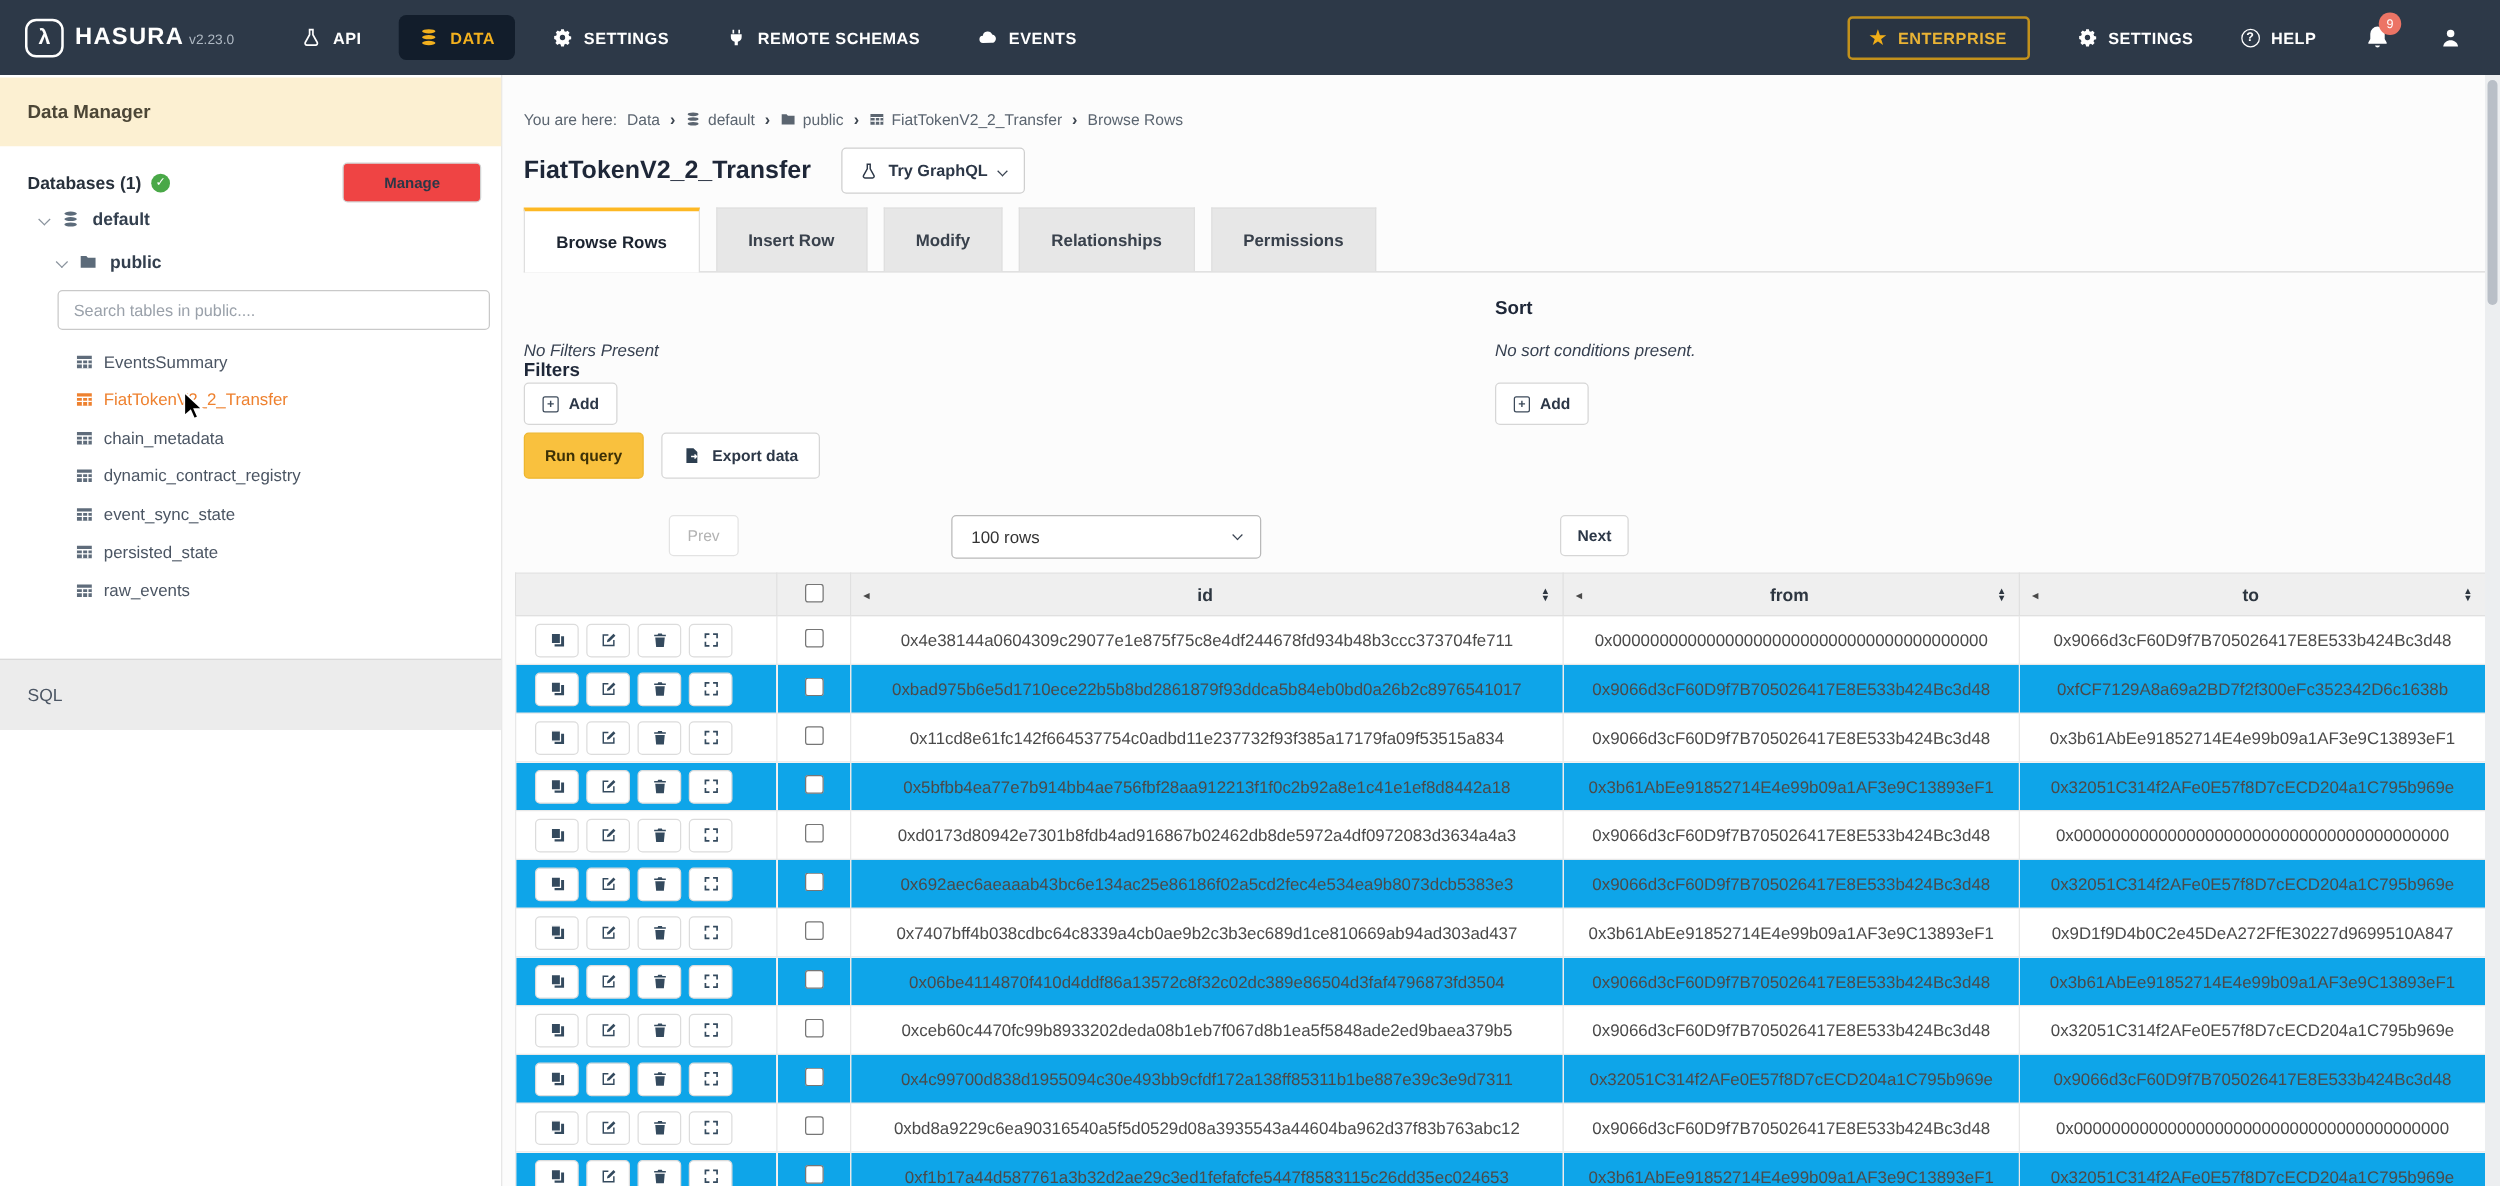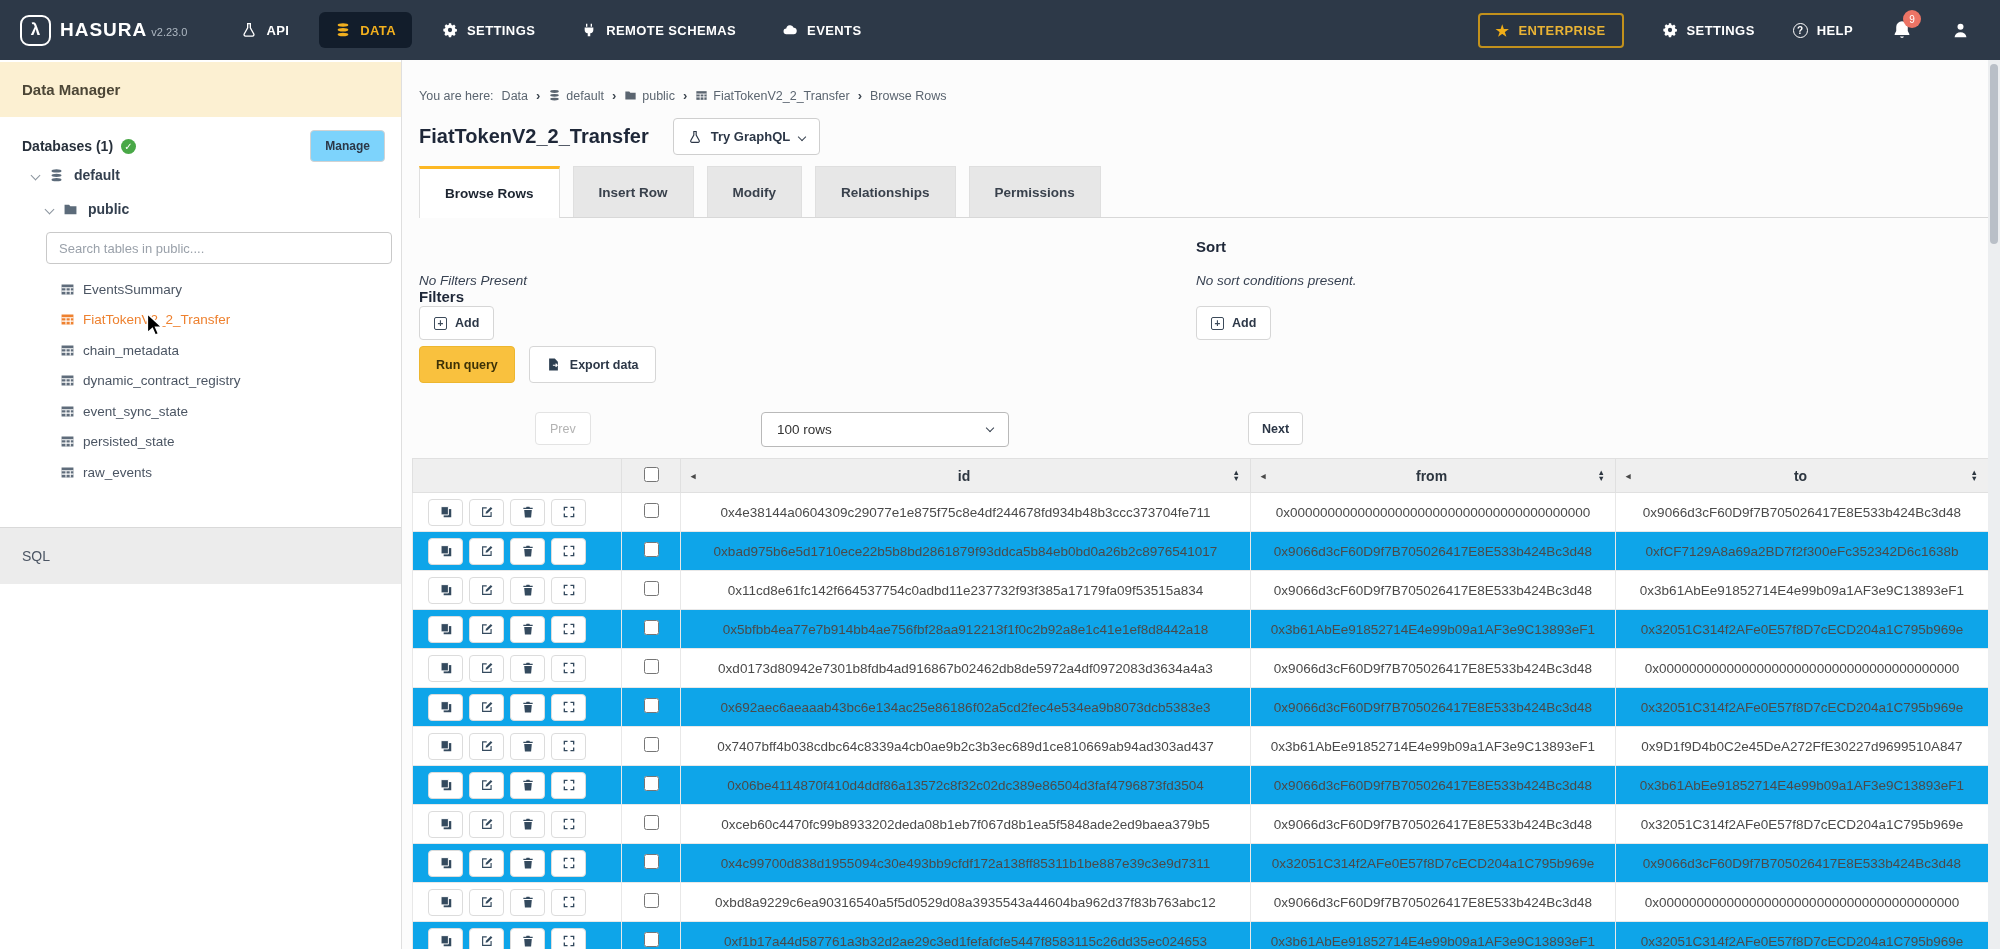--- a/index.html
+++ b/index.html
@@ -45,22 +45,22 @@
 
   
   .sidebar { width:402px; flex:0 0 402px; background:#fff; border-right:1px solid #dfdfdf; position:relative; }
   .sb-header { position:absolute; top:2px; left:0; right:0; height:55px; background:#fcf0d2;
     display:flex; align-items:center; padding-left:22px; font-size:15px; font-weight:bold; color:#4c4636; }
   .db-row { position:absolute; top:70px; left:22px; right:16px; height:32px; display:flex; align-items:center; }
   .db-label { font-size:14px; font-weight:bold; color:#27303b; }
   .gcheck { width:15px; height:15px; border-radius:50%; background:#49a847; color:#fff; font-size:10px;
     display:inline-flex; align-items:center; justify-content:center; margin-left:8px; }
   .gcheck::before { content:"\2713"; }
-  .manage-btn { margin-left:auto; background:#7dd3fc; border:1px solid #d2d2d2; border-radius:4px;
-    padding:8px 14px; font-size:12px; font-weight:bold; color:#2c3747; cursor:pointer; }
+  .manage-btn { margin-left:auto; background:#ef4444; border:1px solid #d2d2d2; border-radius:4px;
+    padding:8px 32px; font-size:12px; font-weight:bold; color:#2c3747; cursor:pointer; }
   .chev { display:inline-block; width:7px; height:7px; border-right:1.8px solid #8b949e;
     border-bottom:1.8px solid #8b949e; transform:rotate(45deg); }
   .chev.sm { width:6px; height:6px; border-color:#394351; }
   .tree-row { position:absolute; display:flex; align-items:center; gap:10px; font-size:14px; font-weight:bold; color:#333f4e; cursor:pointer; }
   .tree-row .ic15 { color:#5c6b7a; }
   .tree-default { top:107px; left:32px; }
   .tree-public  { top:141px; left:46px; }
   .search-input { position:absolute; top:172px; left:46px; width:346px; height:32px;
     border:1px solid #c9c9c9; border-radius:4px; padding:0 12px; font-size:13px; color:#555;
     font-family:"Liberation Sans", sans-serif; background:#fff; }

